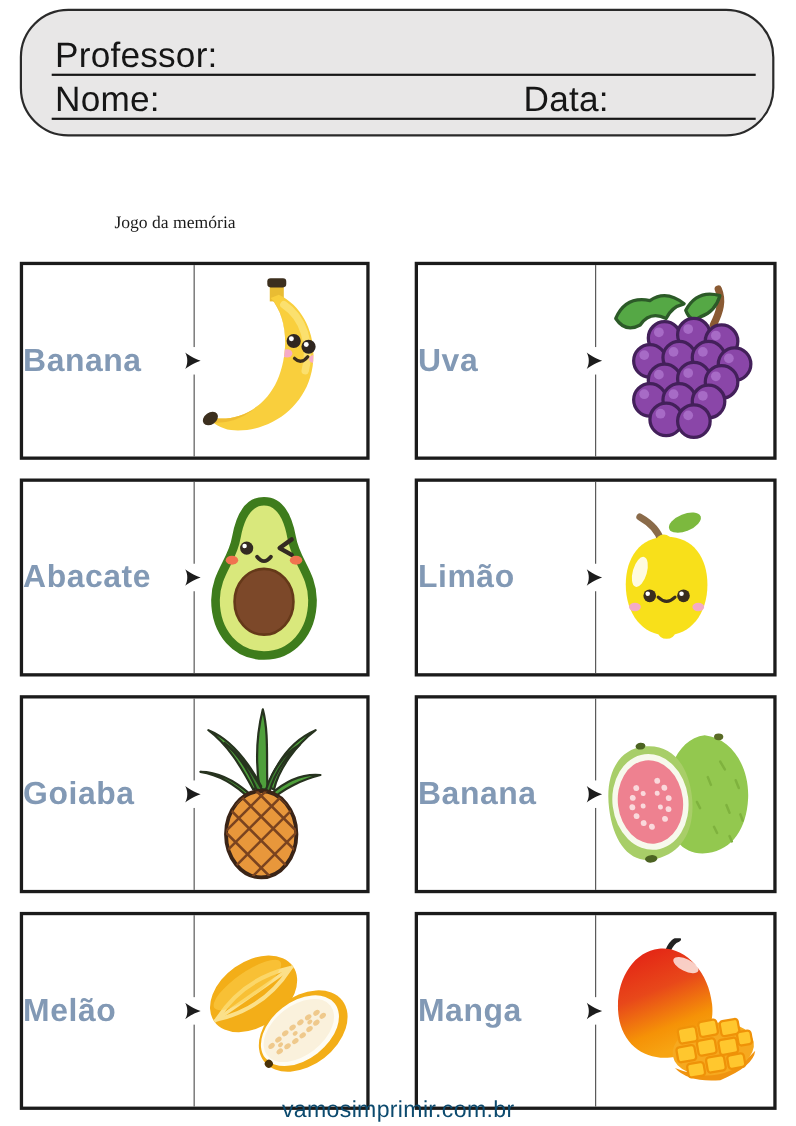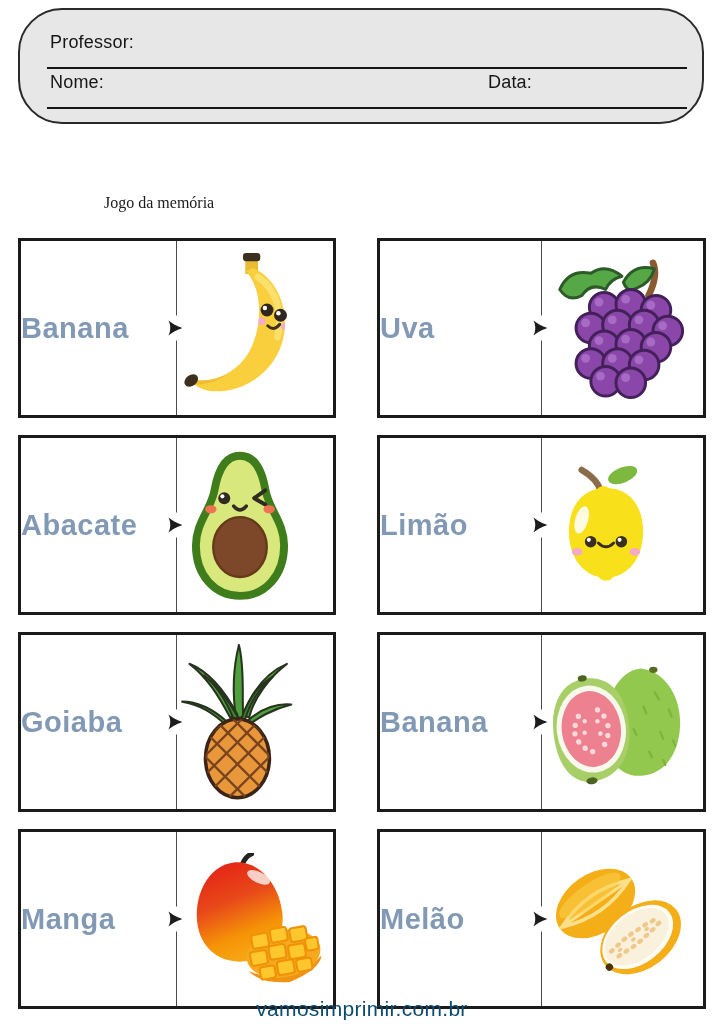--- a/index.html
+++ b/index.html
@@ -6,24 +6,24 @@
   body{
     width:724px;height:1024px;position:relative;background:#ffffff;
     font-family:"Liberation Sans", sans-serif;overflow:hidden;
   }
   
   .header-box{
     position:absolute;left:18px;top:8px;width:686px;height:116px;
     background:#e8e7e7;border:2px solid #2a2a2a;border-radius:44px;
     box-sizing:border-box;
   }
-  .hdr-label{position:absolute;font-size:18px;color:#161616;letter-spacing:0.2px;}
+  .hdr-label{position:absolute;font-size:32px;color:#161616;letter-spacing:0.2px;}
   .lbl-professor{left:30px;top:22px;}
   .lbl-nome{left:30px;top:62px;}
-  .lbl-data{left:468px;top:62px;text-align:right;}
+  .lbl-data{left:456px;top:62px;text-align:right;}
   .hdr-line{position:absolute;left:27px;right:15px;height:0;border-bottom:2px solid #161616;}
   .line-1{top:57px;}
   .line-2{top:97px;}
   
   .page-title{
     position:absolute;left:76px;top:194px;font-family:"Liberation Serif", serif;
     font-size:16px;color:#1b1b1b;margin-left:28px;
   }
   
   .cards{
@@ -261,20 +261,67 @@
               <circle cx="47" cy="49" r="1.9"></circle>
             <circle cx="46" cy="56" r="1.9"></circle>
               <circle cx="43" cy="62" r="1.9"></circle>
             <circle cx="31" cy="44" r="1.6"></circle>
               <circle cx="30" cy="52" r="1.6"></circle>
               <circle cx="40" cy="45" r="1.6"></circle>
               <circle cx="41" cy="54" r="1.6"></circle>
           </g>
           <ellipse cx="33" cy="13.5" rx="3.2" ry="2.2" fill="#4c6322"></ellipse>
           <ellipse cx="31" cy="86.5" rx="4" ry="2.4" fill="#4c6322"></ellipse>
+        </g>
+      </svg>
+    </div>
+    <span class="arrow">
+      <svg width="16" height="17" viewBox="0 0 16 17">
+          <path d="M1,1 C5,4 8,6 15,8.5 C8,11 5,13 1,16 C3.5,11.5 3.5,5.5 1,1 Z" fill="#1c1c1c"></path>
+        </svg>
+    </span>
+  </div>
+
+  <div class="card">
+    <div class="half left">
+      <span class="word">Melão</span>
+    </div>
+    <div class="half right">
+      <svg class="fruit" width="155" height="128" viewBox="0 0 110 90">
+        <g transform="rotate(-35 38 34)">
+          <ellipse cx="38" cy="34" rx="31" ry="21" fill="#f3ae18"></ellipse>
+          <path d="M9,34 Q38,22 67,34" stroke="#fbe08a" stroke-width="2.6" fill="none"></path>
+          <path d="M9,34 Q38,46 67,34" stroke="#fbe08a" stroke-width="2.6" fill="none"></path>
+          <path d="M7,34 L69,34" stroke="#fbe08a" stroke-width="2.2"></path>
+          <ellipse cx="38" cy="27" rx="26" ry="8" fill="#fccf4e" opacity="0.55"></ellipse>
+        </g>
+        <g transform="rotate(-38 70 58)">
+          <ellipse cx="70" cy="58" rx="32" ry="22" fill="#f3ae18"></ellipse>
+          <ellipse cx="68.5" cy="56.5" rx="28.5" ry="18.5" fill="#fefcf4"></ellipse>
+          <ellipse cx="68" cy="56" rx="26" ry="16" fill="#faf1dc"></ellipse>
+          <g fill="#efc98c">
+            <ellipse cx="48" cy="53" rx="2.3" ry="1.6"></ellipse>
+              <ellipse cx="54" cy="52.5" rx="2.3" ry="1.6"></ellipse>
+              <ellipse cx="60" cy="52" rx="2.3" ry="1.6"></ellipse>
+            <ellipse cx="66" cy="52" rx="2.3" ry="1.6"></ellipse>
+              <ellipse cx="72" cy="52.5" rx="2.3" ry="1.6"></ellipse>
+              <ellipse cx="78" cy="53" rx="2.3" ry="1.6"></ellipse>
+              <ellipse cx="84" cy="54" rx="2.3" ry="1.6"></ellipse>
+            <ellipse cx="50" cy="59" rx="2.3" ry="1.6"></ellipse>
+              <ellipse cx="56" cy="59.5" rx="2.3" ry="1.6"></ellipse>
+              <ellipse cx="62" cy="60" rx="2.3" ry="1.6"></ellipse>
+            <ellipse cx="68" cy="60" rx="2.3" ry="1.6"></ellipse>
+              <ellipse cx="74" cy="59.5" rx="2.3" ry="1.6"></ellipse>
+              <ellipse cx="80" cy="59" rx="2.3" ry="1.6"></ellipse>
+              <ellipse cx="86" cy="58" rx="2.3" ry="1.6"></ellipse>
+            <ellipse cx="53" cy="56" rx="1.8" ry="1.3"></ellipse>
+              <ellipse cx="65" cy="56" rx="1.8" ry="1.3"></ellipse>
+              <ellipse cx="77" cy="56" rx="1.8" ry="1.3"></ellipse>
+          </g>
+          <circle cx="39.5" cy="61" r="2.6" fill="#4a3206"></circle>
         </g>
       </svg>
     </div>
     <span class="arrow">
       <svg width="16" height="17" viewBox="0 0 16 17">
           <path d="M1,1 C5,4 8,6 15,8.5 C8,11 5,13 1,16 C3.5,11.5 3.5,5.5 1,1 Z" fill="#1c1c1c"></path>
         </svg>
     </span>
   </div>
 
@@ -313,64 +360,17 @@
         </g>
       </svg>
     </div>
     <span class="arrow">
       <svg width="16" height="17" viewBox="0 0 16 17">
           <path d="M1,1 C5,4 8,6 15,8.5 C8,11 5,13 1,16 C3.5,11.5 3.5,5.5 1,1 Z" fill="#1c1c1c"></path>
         </svg>
     </span>
   </div>
 
-  <div class="card">
-    <div class="half left">
-      <span class="word">Melão</span>
-    </div>
-    <div class="half right">
-      <svg class="fruit" width="155" height="128" viewBox="0 0 110 90">
-        <g transform="rotate(-35 38 34)">
-          <ellipse cx="38" cy="34" rx="31" ry="21" fill="#f3ae18"></ellipse>
-          <path d="M9,34 Q38,22 67,34" stroke="#fbe08a" stroke-width="2.6" fill="none"></path>
-          <path d="M9,34 Q38,46 67,34" stroke="#fbe08a" stroke-width="2.6" fill="none"></path>
-          <path d="M7,34 L69,34" stroke="#fbe08a" stroke-width="2.2"></path>
-          <ellipse cx="38" cy="27" rx="26" ry="8" fill="#fccf4e" opacity="0.55"></ellipse>
-        </g>
-        <g transform="rotate(-38 70 58)">
-          <ellipse cx="70" cy="58" rx="32" ry="22" fill="#f3ae18"></ellipse>
-          <ellipse cx="68.5" cy="56.5" rx="28.5" ry="18.5" fill="#fefcf4"></ellipse>
-          <ellipse cx="68" cy="56" rx="26" ry="16" fill="#faf1dc"></ellipse>
-          <g fill="#efc98c">
-            <ellipse cx="48" cy="53" rx="2.3" ry="1.6"></ellipse>
-              <ellipse cx="54" cy="52.5" rx="2.3" ry="1.6"></ellipse>
-              <ellipse cx="60" cy="52" rx="2.3" ry="1.6"></ellipse>
-            <ellipse cx="66" cy="52" rx="2.3" ry="1.6"></ellipse>
-              <ellipse cx="72" cy="52.5" rx="2.3" ry="1.6"></ellipse>
-              <ellipse cx="78" cy="53" rx="2.3" ry="1.6"></ellipse>
-              <ellipse cx="84" cy="54" rx="2.3" ry="1.6"></ellipse>
-            <ellipse cx="50" cy="59" rx="2.3" ry="1.6"></ellipse>
-              <ellipse cx="56" cy="59.5" rx="2.3" ry="1.6"></ellipse>
-              <ellipse cx="62" cy="60" rx="2.3" ry="1.6"></ellipse>
-            <ellipse cx="68" cy="60" rx="2.3" ry="1.6"></ellipse>
-              <ellipse cx="74" cy="59.5" rx="2.3" ry="1.6"></ellipse>
-              <ellipse cx="80" cy="59" rx="2.3" ry="1.6"></ellipse>
-              <ellipse cx="86" cy="58" rx="2.3" ry="1.6"></ellipse>
-            <ellipse cx="53" cy="56" rx="1.8" ry="1.3"></ellipse>
-              <ellipse cx="65" cy="56" rx="1.8" ry="1.3"></ellipse>
-              <ellipse cx="77" cy="56" rx="1.8" ry="1.3"></ellipse>
-          </g>
-          <circle cx="39.5" cy="61" r="2.6" fill="#4a3206"></circle>
-        </g>
-      </svg>
-    </div>
-    <span class="arrow">
-      <svg width="16" height="17" viewBox="0 0 16 17">
-          <path d="M1,1 C5,4 8,6 15,8.5 C8,11 5,13 1,16 C3.5,11.5 3.5,5.5 1,1 Z" fill="#1c1c1c"></path>
-        </svg>
-    </span>
-  </div>
-
 </div>
 
 <div style="position:absolute;left:0;right:0;top:997px;text-align:center;">
   <span style="font-size:21px;color:#0c4a6e;letter-spacing:0.3px;">vamosimprimir.com.br</span>
 </div>
 
 </body></html>

